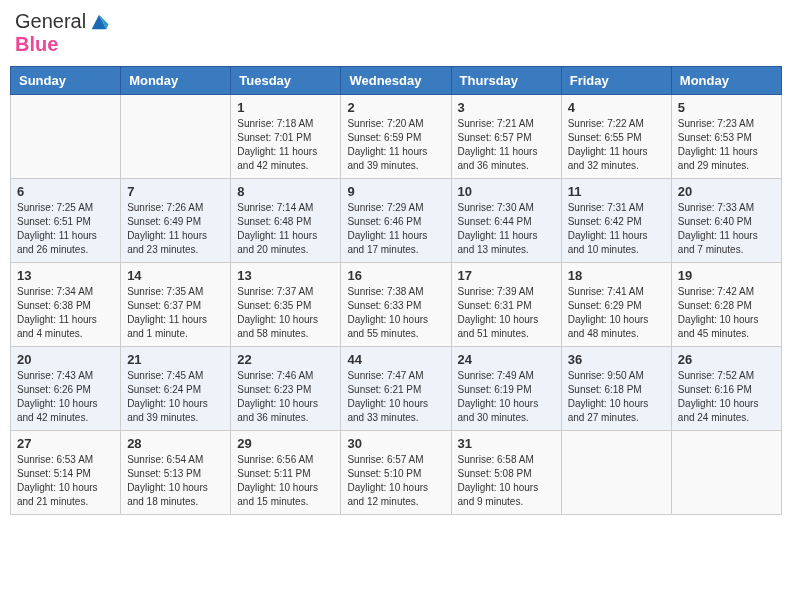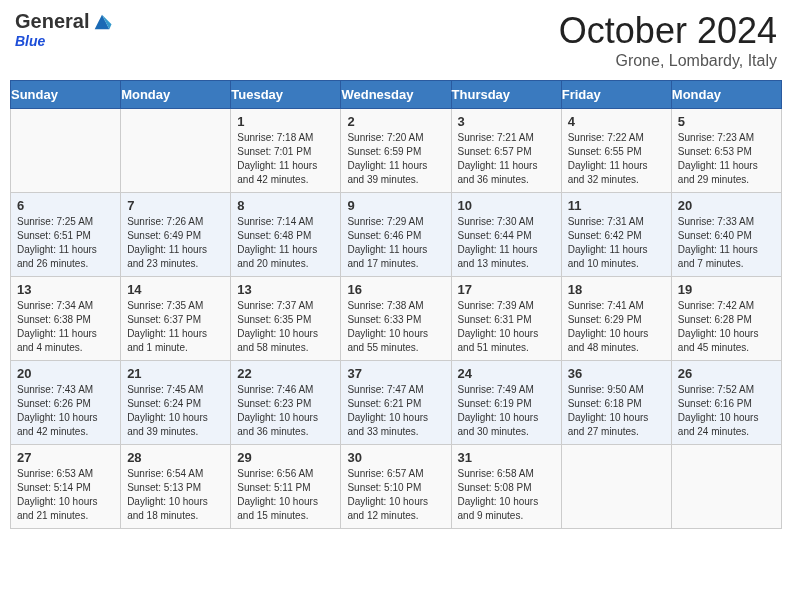--- a/index.html
+++ b/index.html
@@ -21,28 +21,27 @@
       display: flex;
       flex-direction: column;
       align-items: flex-start;
     }
     .logo-text {
       display: flex;
       align-items: center;
     }
     .logo-general {
       font-size: 20px;
+      font-weight: normal;
+      color: #333;
+    }
+    .logo-blue {
+      font-size: 20px;
       font-weight: bold;
-      color: #333;
-    }
-    .logo-blue {
-      font-size: 14px;
-      font-weight: bold;
-      color: #1d4ed8;
-      font-style: italic;
+      color: #ec4899;
     }
     .logo-icon {
       width: 22px;
       height: 22px;
       margin-left: 2px;
     }
     .title-section {
       text-align: right;
     }
     .month-title {
@@ -56,21 +55,21 @@
     }
     .calendar {
       width: 100%;
       border-collapse: collapse;
       border: 1px solid #ccc;
     }
     .calendar th {
       background-color: #3a7abf;
       color: #fff;
       text-align: left;
-      padding: 6px 0;
+      padding: 6px 8px;
       font-size: 13px;
       font-weight: bold;
       border: 1px solid #2a5a9f;
     }
     .calendar td {
       border: 1px solid #ccc;
       vertical-align: top;
       padding: 5px 6px;
       font-size: 11px;
       color: #333;
@@ -105,24 +104,20 @@
   <div class="logo">
     <div class="logo-text">
       <span class="logo-general">General</span>
       <svg class="logo-icon" viewBox="0 0 30 30">
         <polygon points="5,25 15,5 25,25" fill="#1a6ab5"></polygon>
         <polygon points="15,5 25,25 28,18" fill="#3399cc"></polygon>
       </svg>
     </div>
     <span class="logo-blue">Blue</span>
   </div>
-  <div class="title-section">
-    <div class="month-title">October 2024</div>
-    <div class="location">Grone, Lombardy, Italy</div>
-  </div>
 </div>
 
 <table class="calendar">
   <thead>
     <tr id="days-header">
         <th>Sunday</th>
         <th>Monday</th>
         <th>Tuesday</th>
         <th>Wednesday</th>
         <th>Thursday</th>
@@ -266,21 +261,21 @@
 Sunset: 6:24 PM
 Daylight: 10 hours and 39 minutes.</div>
         </td>
         <td>
           <span class="day-num">22</span>
           <div class="cell-content">Sunrise: 7:46 AM
 Sunset: 6:23 PM
 Daylight: 10 hours and 36 minutes.</div>
         </td>
         <td>
-          <span class="day-num">37</span>
+          <span class="day-num">44</span>
           <div class="cell-content">Sunrise: 7:47 AM
 Sunset: 6:21 PM
 Daylight: 10 hours and 33 minutes.</div>
         </td>
         <td>
           <span class="day-num">24</span>
           <div class="cell-content">Sunrise: 7:49 AM
 Sunset: 6:19 PM
 Daylight: 10 hours and 30 minutes.</div>
         </td>

